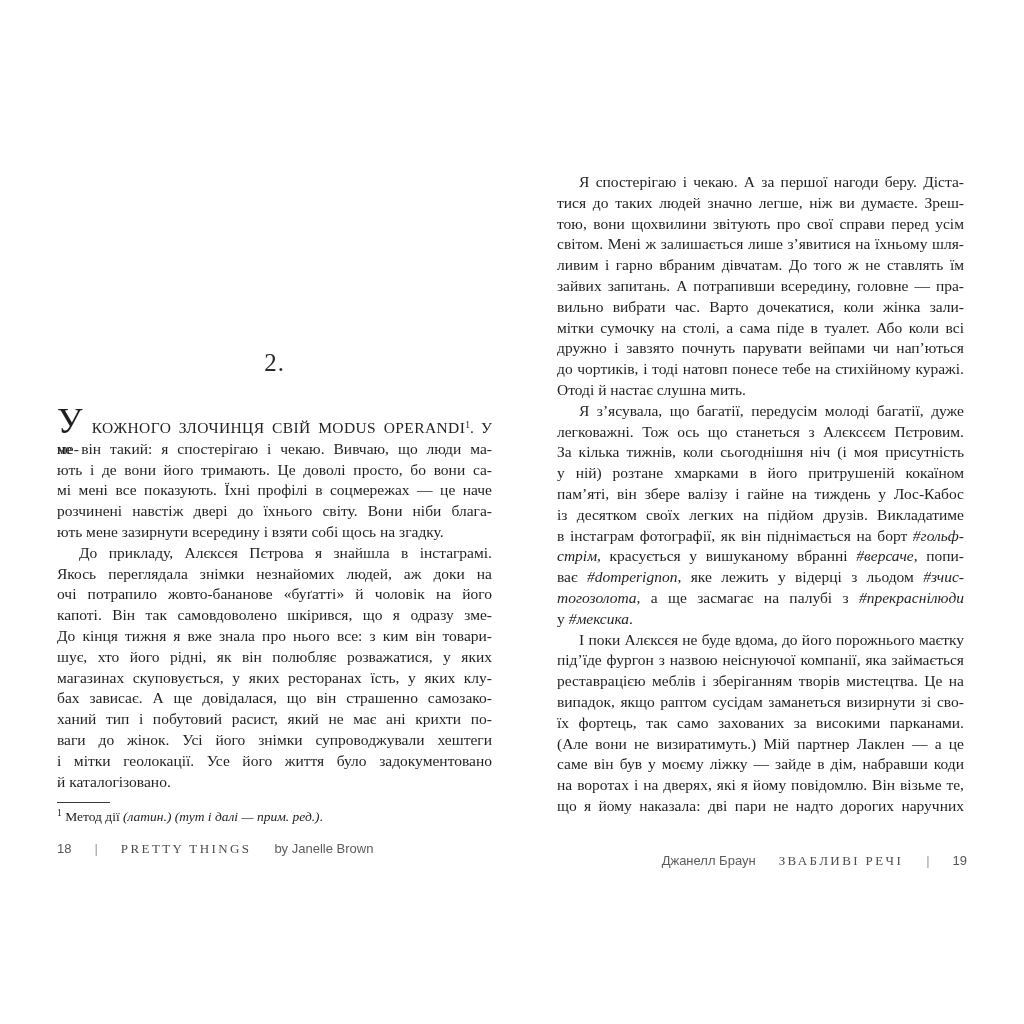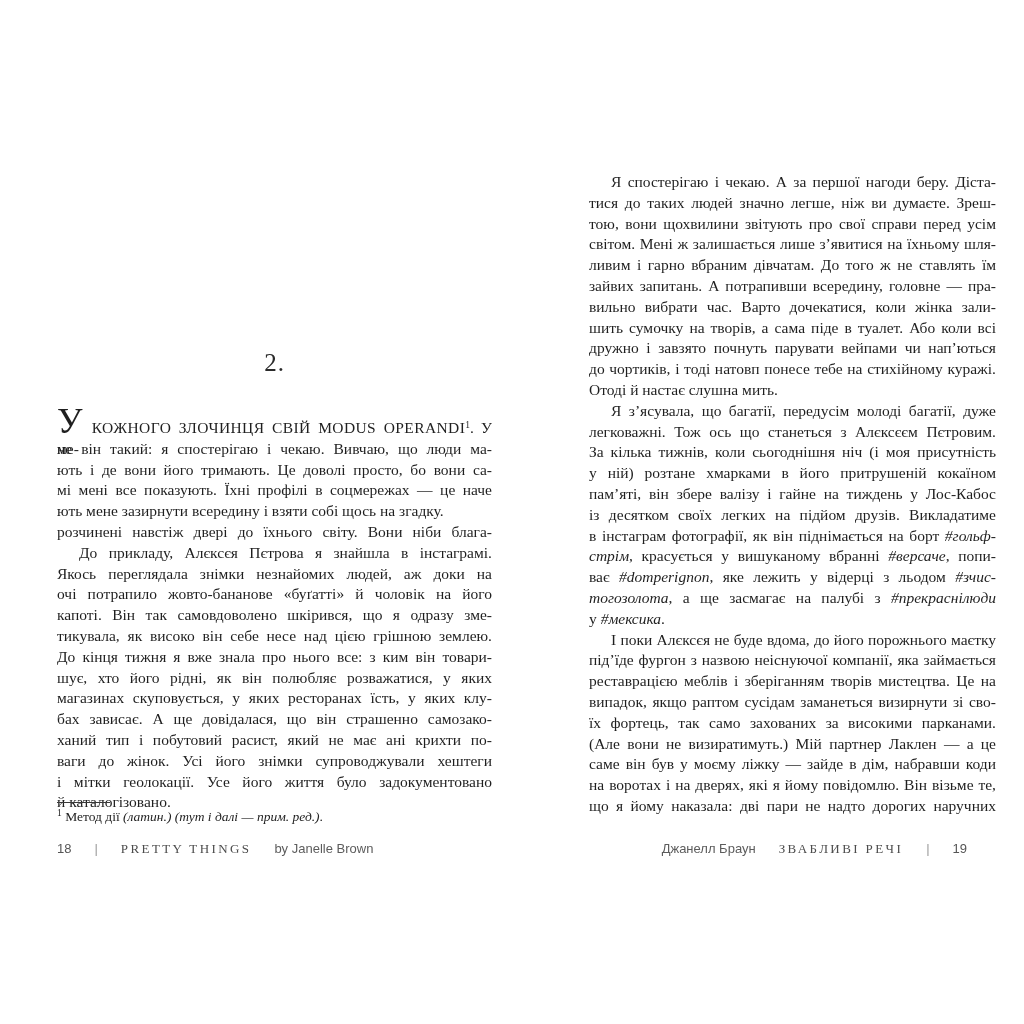--- a/index.html
+++ b/index.html
@@ -22,21 +22,21 @@
     font-size: 25px;
     font-weight: 400;
     letter-spacing: 1px;
     color: #2a2a2a;
   }
   .textblock {
     position: absolute;
     color: #1f1f1f;
   }
   #left-body  { left: 57px;  top: 418px; width: 435px; }
-  #right-body { left: 557px; top: 172px; width: 407px; margin-left: 32px; }
+  #right-body { left: 557px; top: 172px; width: 407px; }
   .line {
     font-size: 15.5px;
     line-height: 20.8px;
     height: 20.8px;
     overflow: hidden;
     text-align: justify;
     text-align-last: justify;
     white-space: normal;
   }
   .line.plast { text-align-last: left; }
@@ -74,21 +74,21 @@
     display: flex;
     align-items: baseline;
     gap: 23px;
     font-family: "Liberation Sans", sans-serif;
     font-size: 13px;
     color: #5c5c5c;
     white-space: nowrap;
     text-align: center;
   }
   .footer-left  { left: 57px; }
-  .footer-right { right: 57px; }
+  .footer-right { right: 57px; margin-top: 12px; }
   .footer .sep { color: #9a9a9a; font-weight: 300; }
   .display-title {
     font-family: "Liberation Serif", serif;
     font-size: 13px;
     letter-spacing: 2.4px;
     color: #4c4c4c;
   }
   .pagenum { color: #555555; }
   .byline { color: #5c5c5c; }
 </style>
@@ -98,27 +98,26 @@
 <div class="spread">
 
   <section>
     <h2 class="chapter">2.</h2>
 
     <div class="textblock" id="left-body">
         <div class="line dc"><span class="dropcap">У</span><span> </span><span class="caps">КОЖНОГО ЗЛОЧИНЦЯ СВІЙ MODUS OPERANDI</span><span class="sup">1</span><span>. У ме-</span></div>
         <div class="line"><span>не він такий: я спостерігаю і чекаю. Вивчаю, що люди ма-</span></div>
         <div class="line"><span>ють і де вони його тримають. Це доволі просто, бо вони са-</span></div>
         <div class="line"><span>мі мені все показують. Їхні профілі в соцмережах — це наче</span></div>
+        <div class="line"><span>розчинені навстіж двері до їхнього світу. Вони ніби блага-</span></div>
         <div class="line plast"><span>ють мене зазирнути всередину і взяти собі щось на згадку.</span></div>
-        <div class="line"><span>розчинені навстіж двері до їхнього світу. Вони ніби блага-</span></div>
         <div class="line indent"><span>До прикладу, Алєксєя Пєтрова я знайшла в інстаграмі.</span></div>
         <div class="line"><span>Якось переглядала знімки незнайомих людей, аж доки на</span></div>
         <div class="line"><span>очі потрапило жовто-бананове «буґатті» й чоловік на його</span></div>
         <div class="line"><span>капоті. Він так самовдоволено шкірився, що я одразу зме-</span></div>
-        <div class="line"><span>тикувала, як високо він себе несе над цією грішною землею.</span></div>
         <div class="line"><span>До кінця тижня я вже знала про нього все: з ким він товари-</span></div>
         <div class="line"><span>шує, хто його рідні, як він полюбляє розважатися, у яких</span></div>
         <div class="line"><span>магазинах скуповується, у яких ресторанах їсть, у яких клу-</span></div>
         <div class="line"><span>бах зависає. А ще довідалася, що він страшенно самозако-</span></div>
         <div class="line"><span>ханий тип і побутовий расист, який не має ані крихти по-</span></div>
         <div class="line"><span>ваги до жінок. Усі його знімки супроводжували хештеги</span></div>
         <div class="line"><span>і мітки геолокації. Усе його життя було задокументовано</span></div>
         <div class="line plast"><span>й каталогізовано.</span></div>
       </div>
 
@@ -136,21 +135,21 @@
 
   <section>
     <div class="textblock" id="right-body">
         <div class="line indent"><span>Я спостерігаю і чекаю. А за першої нагоди беру. Діста-</span></div>
         <div class="line"><span>тися до таких людей значно легше, ніж ви думаєте. Зреш-</span></div>
         <div class="line"><span>тою, вони щохвилини звітують про свої справи перед усім</span></div>
         <div class="line"><span>світом. Мені ж залишається лише з’явитися на їхньому шля-</span></div>
         <div class="line"><span>ливим і гарно вбраним дівчатам. До того ж не ставлять їм</span></div>
         <div class="line"><span>зайвих запитань. А потрапивши всередину, головне — пра-</span></div>
         <div class="line"><span>вильно вибрати час. Варто дочекатися, коли жінка зали-</span></div>
-        <div class="line"><span>шить сумочку на творів, а сама піде в туалет. Або коли всі</span></div>
+        <div class="line"><span>мітки сумочку на столі, а сама піде в туалет. Або коли всі</span></div>
         <div class="line"><span>дружно і завзято почнуть парувати вейпами чи нап’ються</span></div>
         <div class="line"><span>до чортиків, і тоді натовп понесе тебе на стихійному куражі.</span></div>
         <div class="line plast"><span>Отоді й настає слушна мить.</span></div>
         <div class="line indent"><span>Я з’ясувала, що багатії, передусім молоді багатії, дуже</span></div>
         <div class="line"><span>легковажні. Тож ось що станеться з Алєксєєм Пєтровим.</span></div>
         <div class="line"><span>За кілька тижнів, коли сьогоднішня ніч (і моя присутність</span></div>
         <div class="line"><span>у ній) розтане хмарками в його притрушеній кокаїном</span></div>
         <div class="line"><span>пам’яті, він збере валізу і гайне на тиждень у Лос-Кабос</span></div>
         <div class="line"><span>із десятком своїх легких на підйом друзів. Викладатиме</span></div>
         <div class="line"><span>в інстаграм фотографії, як він піднімається на борт </span><span class="i">#гольф-</span></div>

